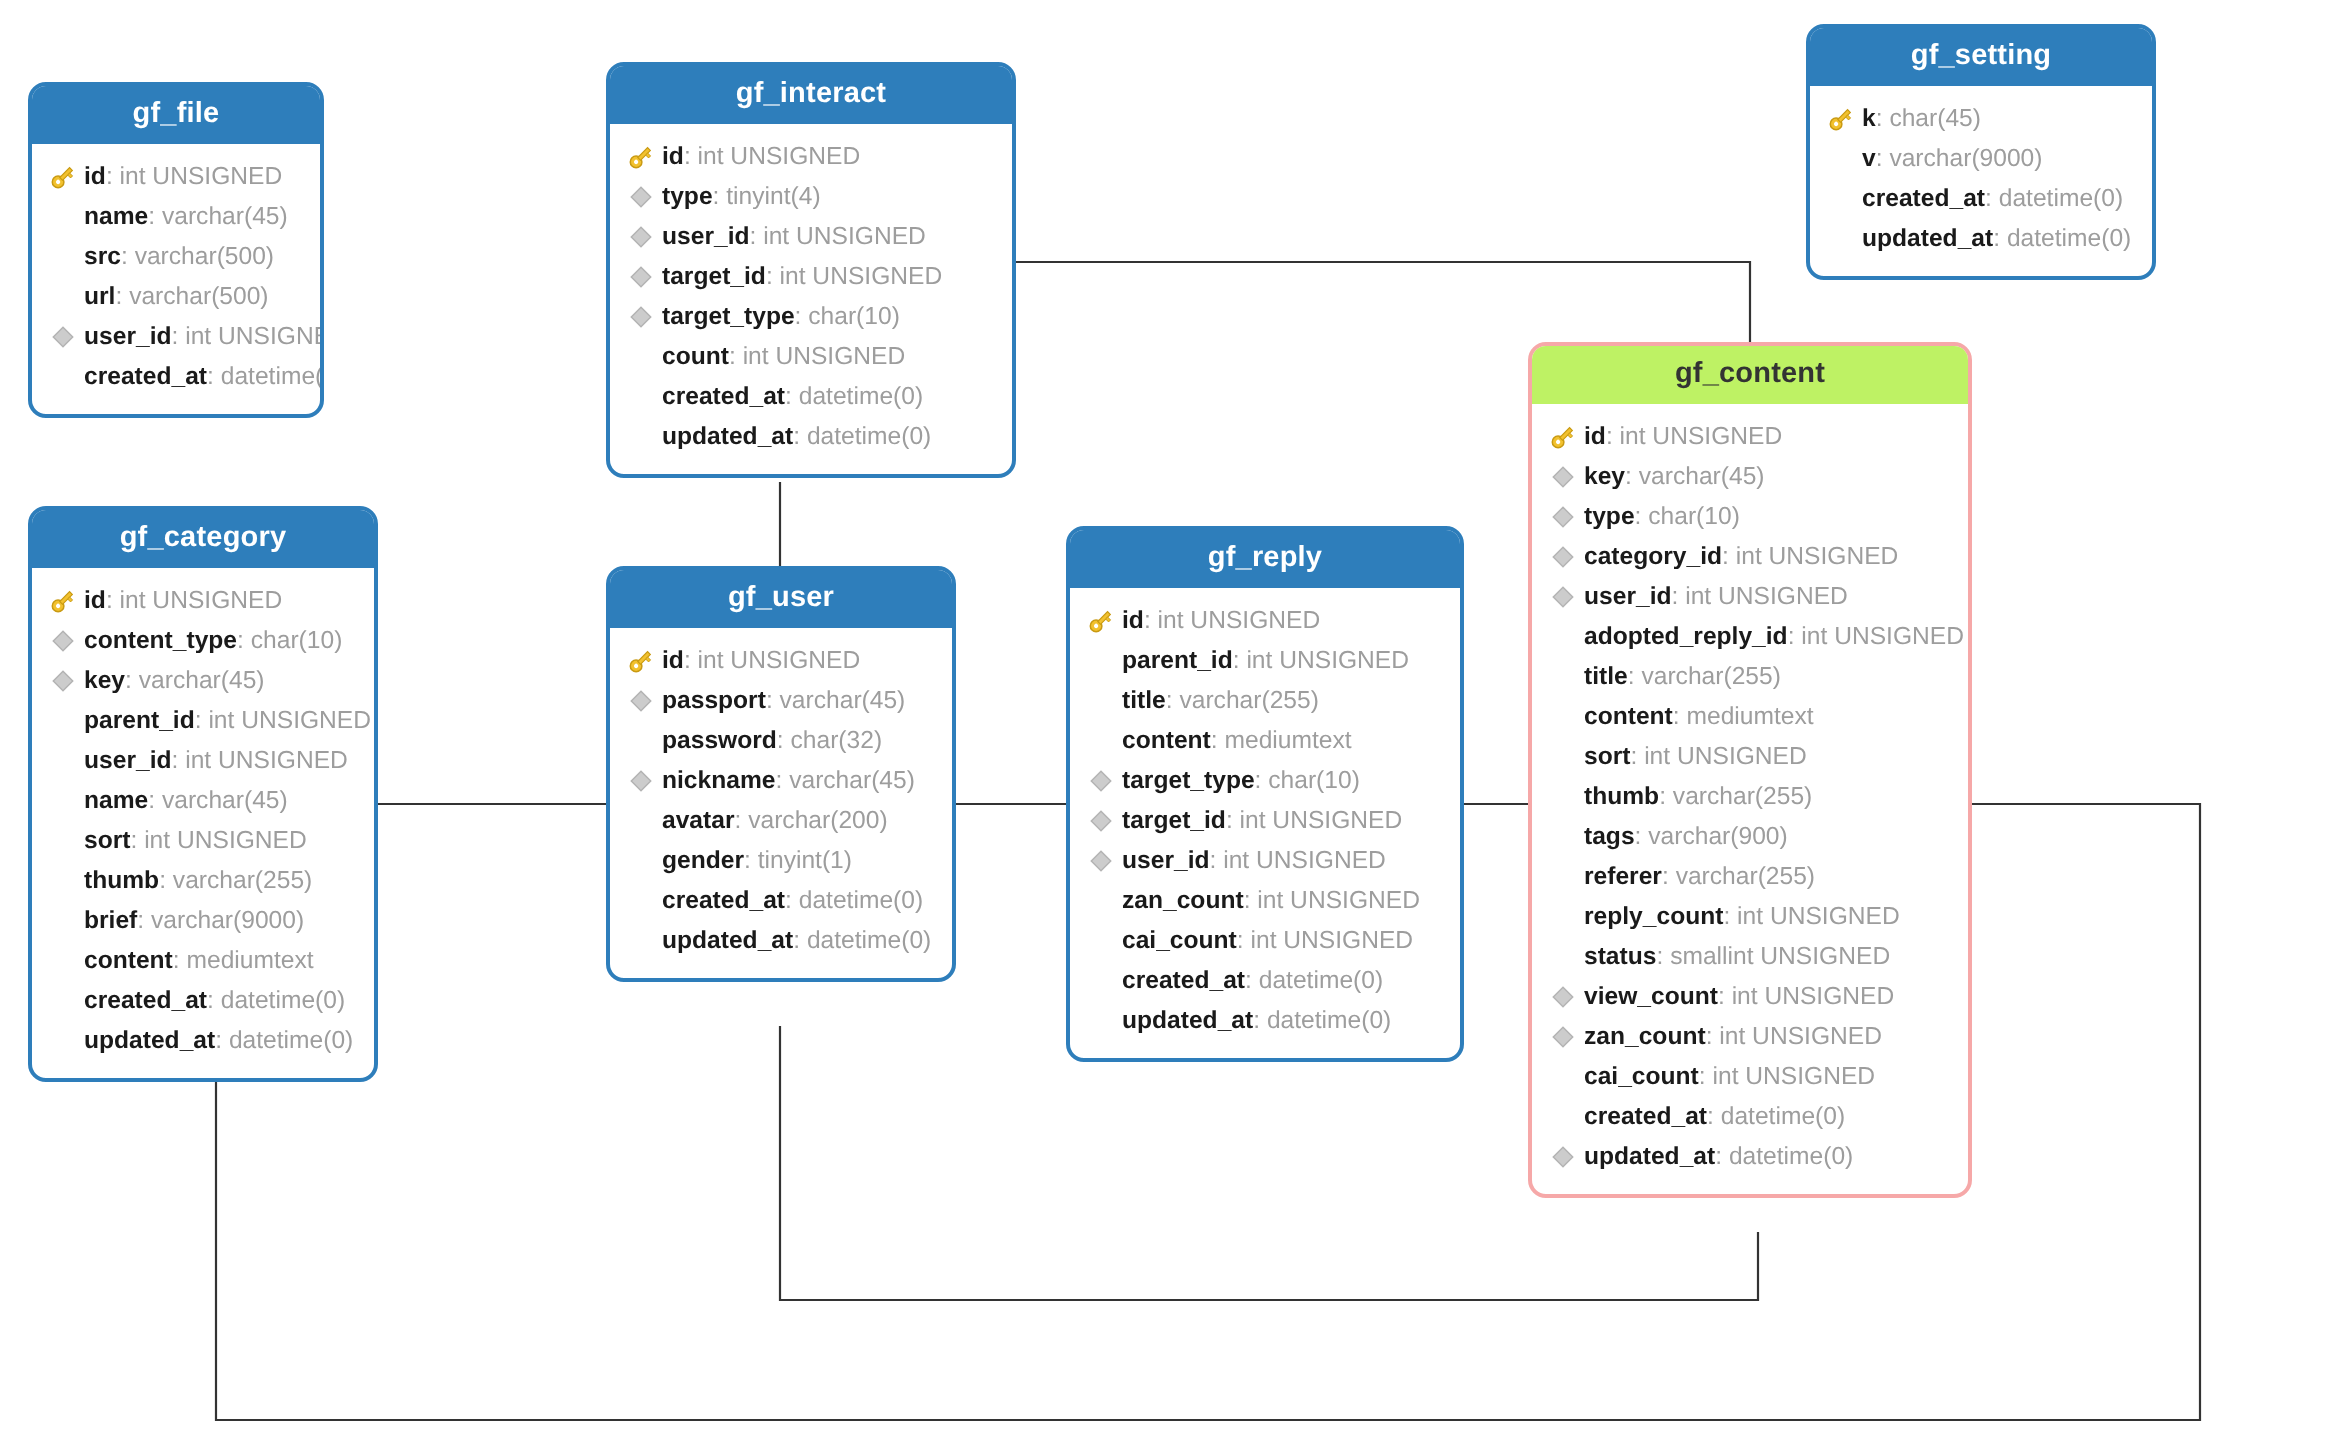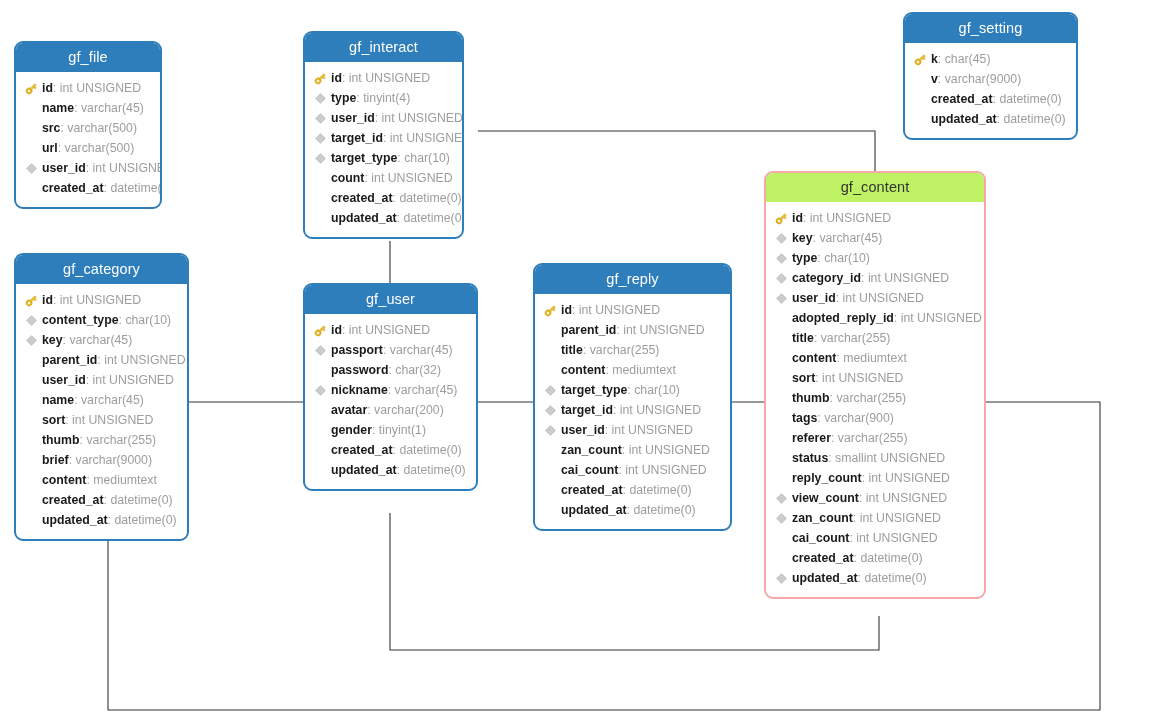--- a/index.html
+++ b/index.html
@@ -37,21 +37,21 @@
     z-index: 5;
   }
   .table-box.accent {
     border-color: #f6a8a8;
   }
   .tbl-header {
     background: #2e7ebb;
     color: #ffffff;
     text-align: center;
     font-size: 14.5px;
-    font-weight: normal;
+    font-weight: bold;
     padding: 6px 4px 7px 4px;
     letter-spacing: 0.1px;
   }
   .table-box.accent .tbl-header {
     background: #bef264;
     color: #333333;
   }
   .tbl-body {
     padding: 6px 0 9px 0;
   }
@@ -132,21 +132,21 @@
             </svg>
           </span>
           <span class="col-text"><span class="col-name">user_id</span><span>: </span><span>int UNSIGNED</span></span>
         </div>
         <div class="col-row">
           <span class="marker"></span>
           <span class="col-text"><span class="col-name">created_at</span><span>: </span><span>datetime(0)</span></span>
         </div>
       </div>
     </div>
-    <div class="table-box" style="left: 303px; top: 31px; width: 161px;">
+    <div class="table-box" style="left: 303px; top: 31px; width: 205px;">
       <div class="tbl-header">gf_interact</div>
       <div class="tbl-body">
         <div class="col-row">
           <span class="marker">
             <svg class="key-ico" width="15" height="15" viewBox="0 0 16 16">
               <g transform="rotate(-45 8 8)">
                 <circle cx="4.3" cy="8" r="3.1" fill="#f2c12e" stroke="#c99a12" stroke-width="0.8"></circle>
                 <circle cx="4.3" cy="8" r="1.15" fill="#ffffff"></circle>
                 <rect x="6.6" y="6.95" width="7.4" height="2.1" fill="#f2c12e" stroke="#c99a12" stroke-width="0.6"></rect>
                 <rect x="10.5" y="9.0" width="1.5" height="2.2" fill="#f2c12e" stroke="#c99a12" stroke-width="0.5"></rect>
@@ -302,25 +302,25 @@
         <div class="col-row">
           <span class="marker"></span>
           <span class="col-text"><span class="col-name">tags</span><span>: </span><span>varchar(900)</span></span>
         </div>
         <div class="col-row">
           <span class="marker"></span>
           <span class="col-text"><span class="col-name">referer</span><span>: </span><span>varchar(255)</span></span>
         </div>
         <div class="col-row">
           <span class="marker"></span>
+          <span class="col-text"><span class="col-name">reply_count</span><span>: </span><span>int UNSIGNED</span></span>
+        </div>
+        <div class="col-row">
+          <span class="marker"></span>
           <span class="col-text"><span class="col-name">status</span><span>: </span><span>smallint UNSIGNED</span></span>
-        </div>
-        <div class="col-row">
-          <span class="marker"></span>
-          <span class="col-text"><span class="col-name">reply_count</span><span>: </span><span>int UNSIGNED</span></span>
         </div>
         <div class="col-row">
           <span class="marker">
             <svg class="diamond-ico" width="11" height="11" viewBox="0 0 12 12">
               <polygon points="6,0.7 11.3,6 6,11.3 0.7,6" fill="#cccccc" stroke="#b4b4b4" stroke-width="0.8"></polygon>
             </svg>
           </span>
           <span class="col-text"><span class="col-name">view_count</span><span>: </span><span>int UNSIGNED</span></span>
         </div>
         <div class="col-row">

